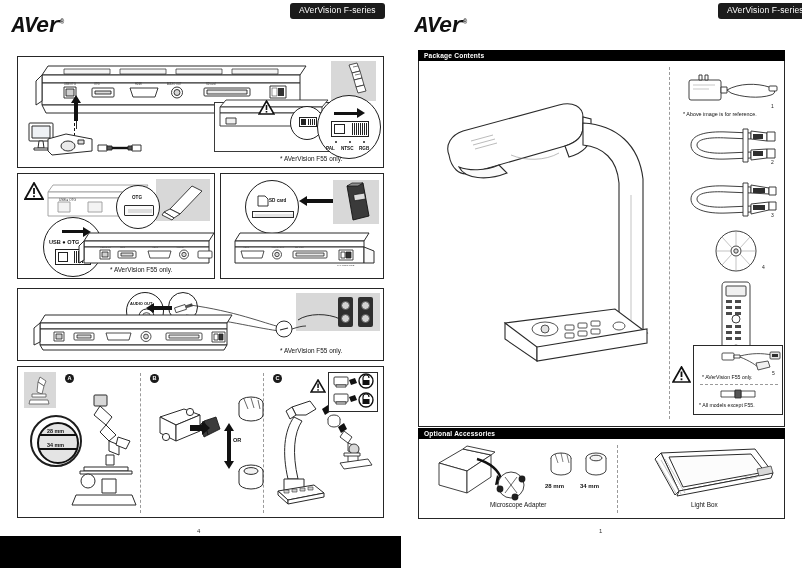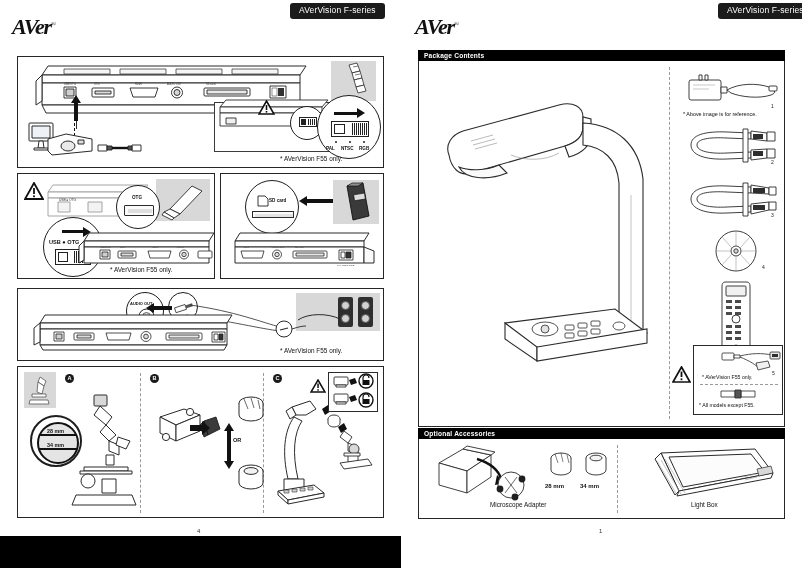--- a/index.html
+++ b/index.html
@@ -30,21 +30,21 @@
     line-height: 1;
   }
   .aver-logo {
     position: absolute;
     font-weight: 900;
     font-style: italic;
     font-size: 22px;
     letter-spacing: -1.2px;
     color: #111;
     line-height: 1;
-    font-family: Liberation Serif, serif;
+    font-family: Liberation Mono, monospace;
   }
   .aver-logo sup { font-size: 7px; font-style: normal; font-weight: 400; vertical-align: super; letter-spacing:0; }
 
   
   .ibox {
     position: absolute;
     border: 1.4px solid #262626;
     background: #fff;
   }
   .sect-title {

